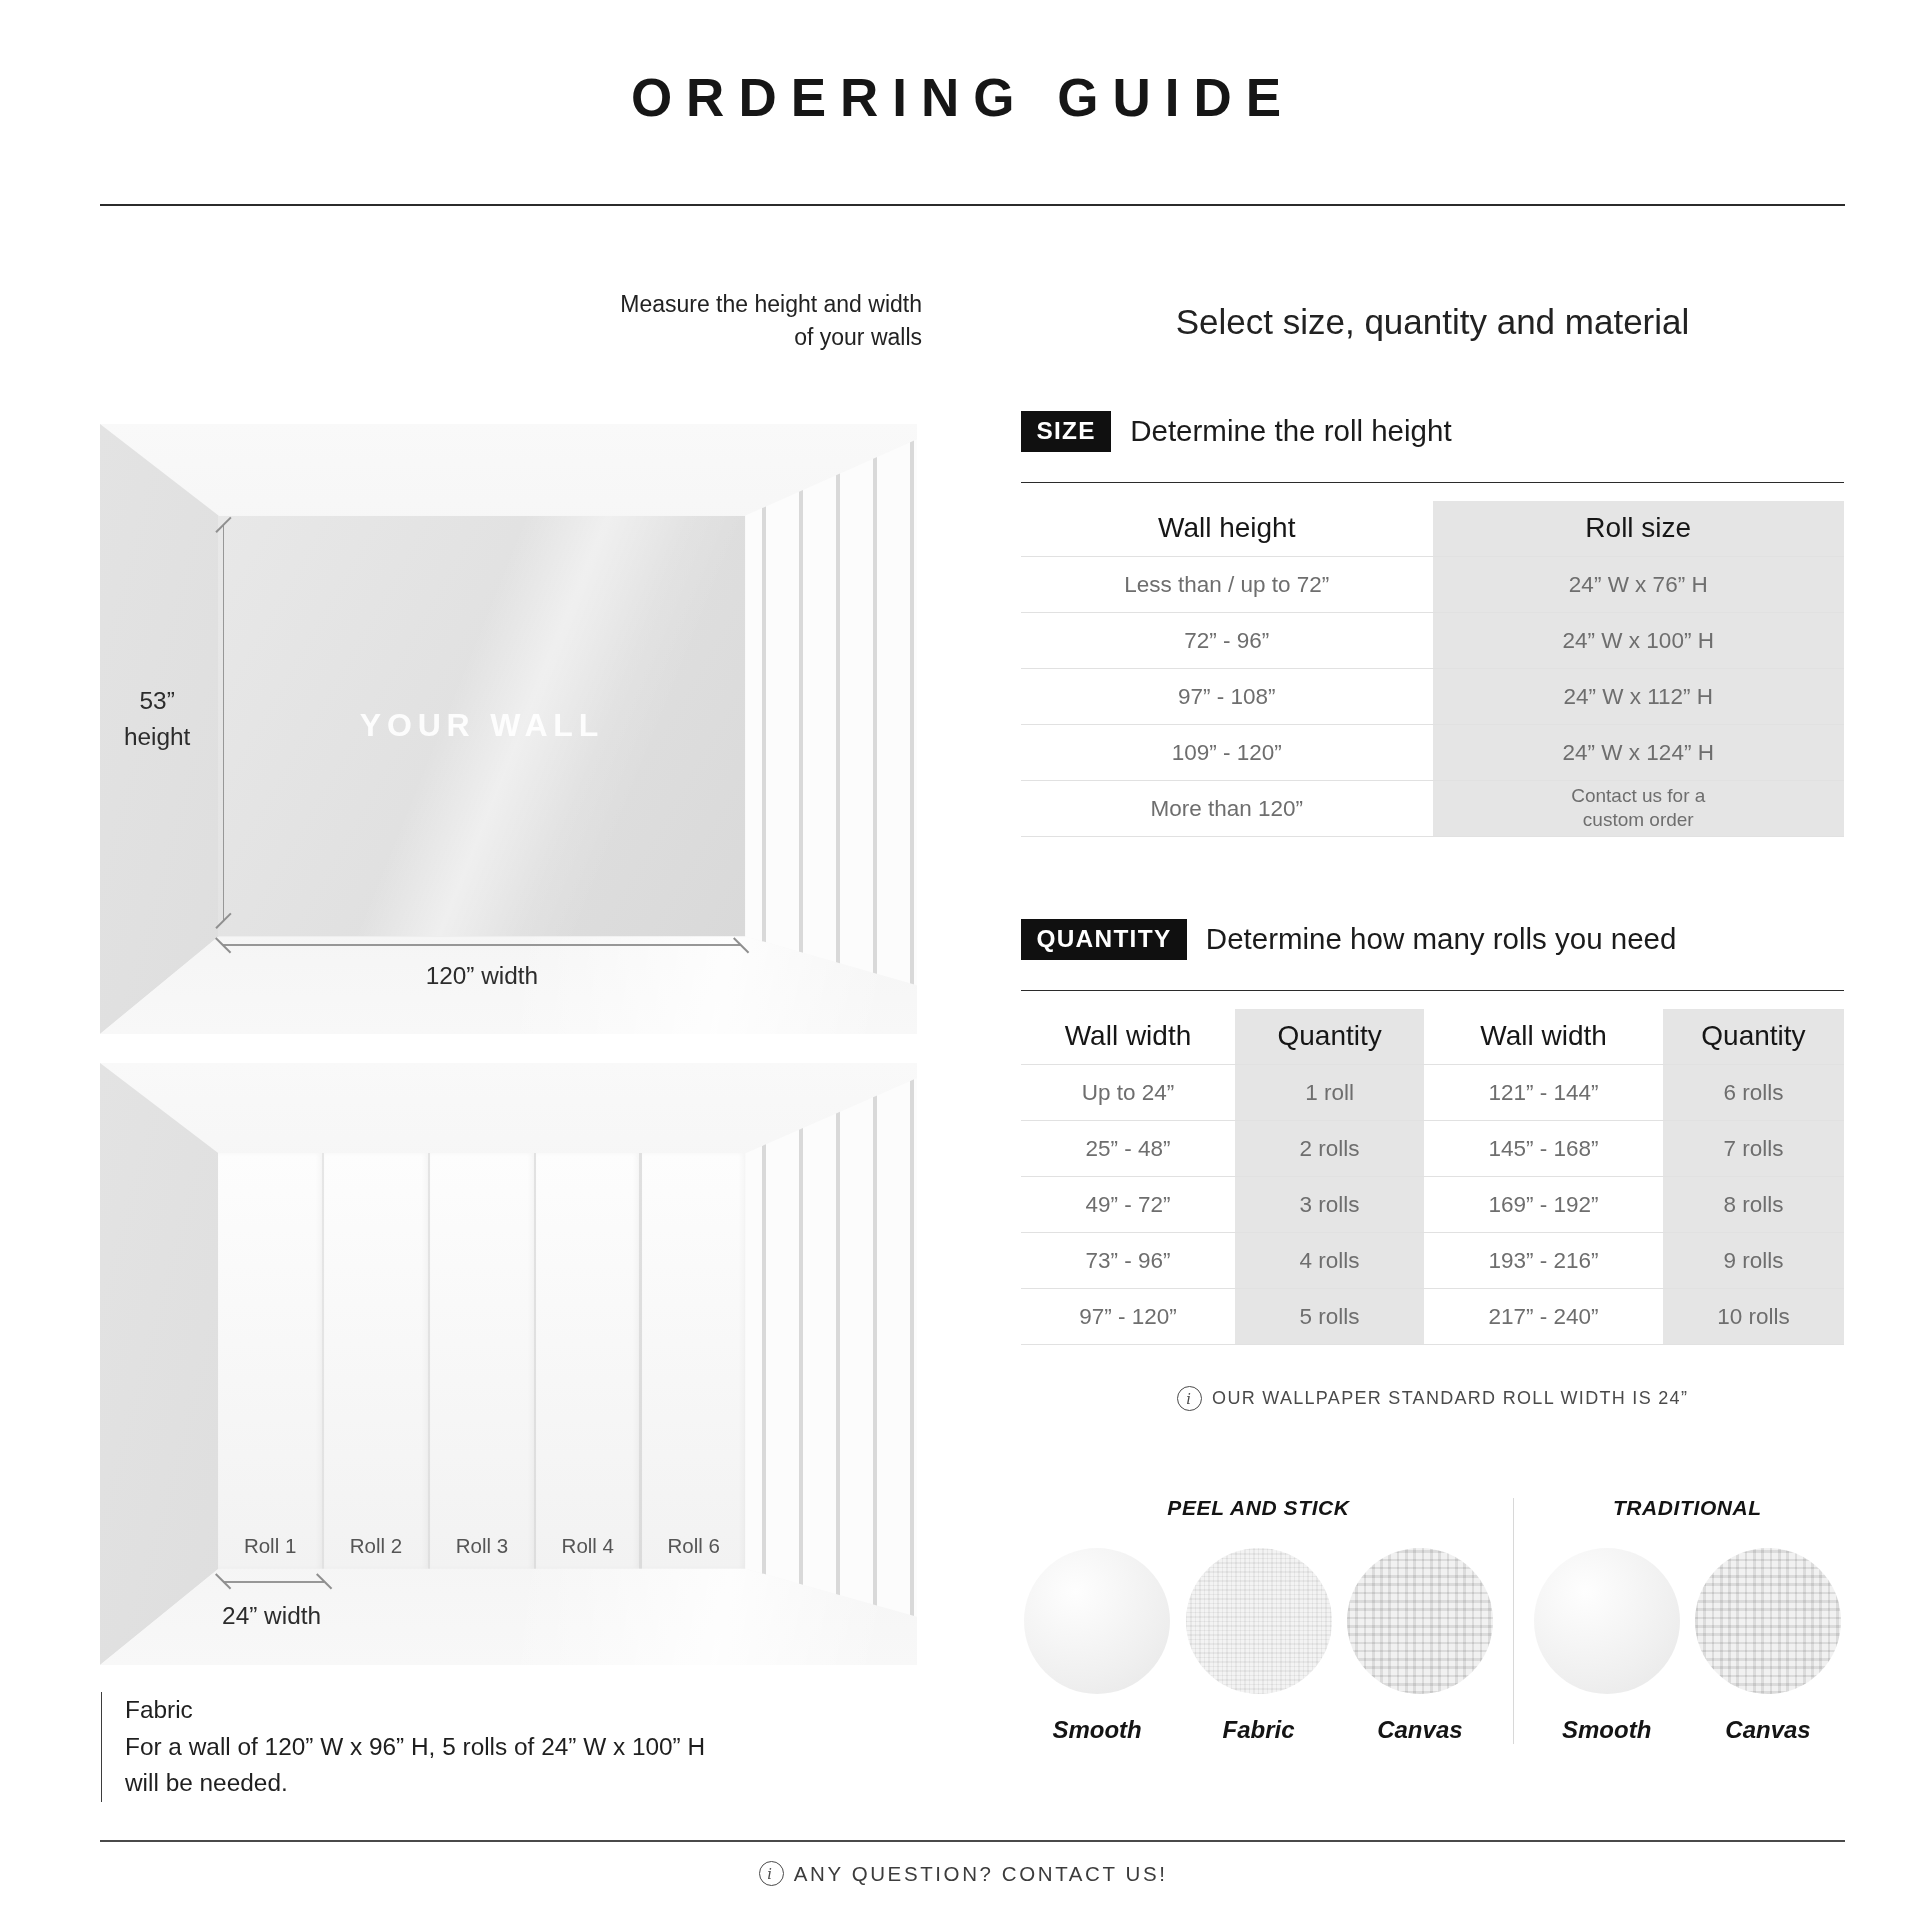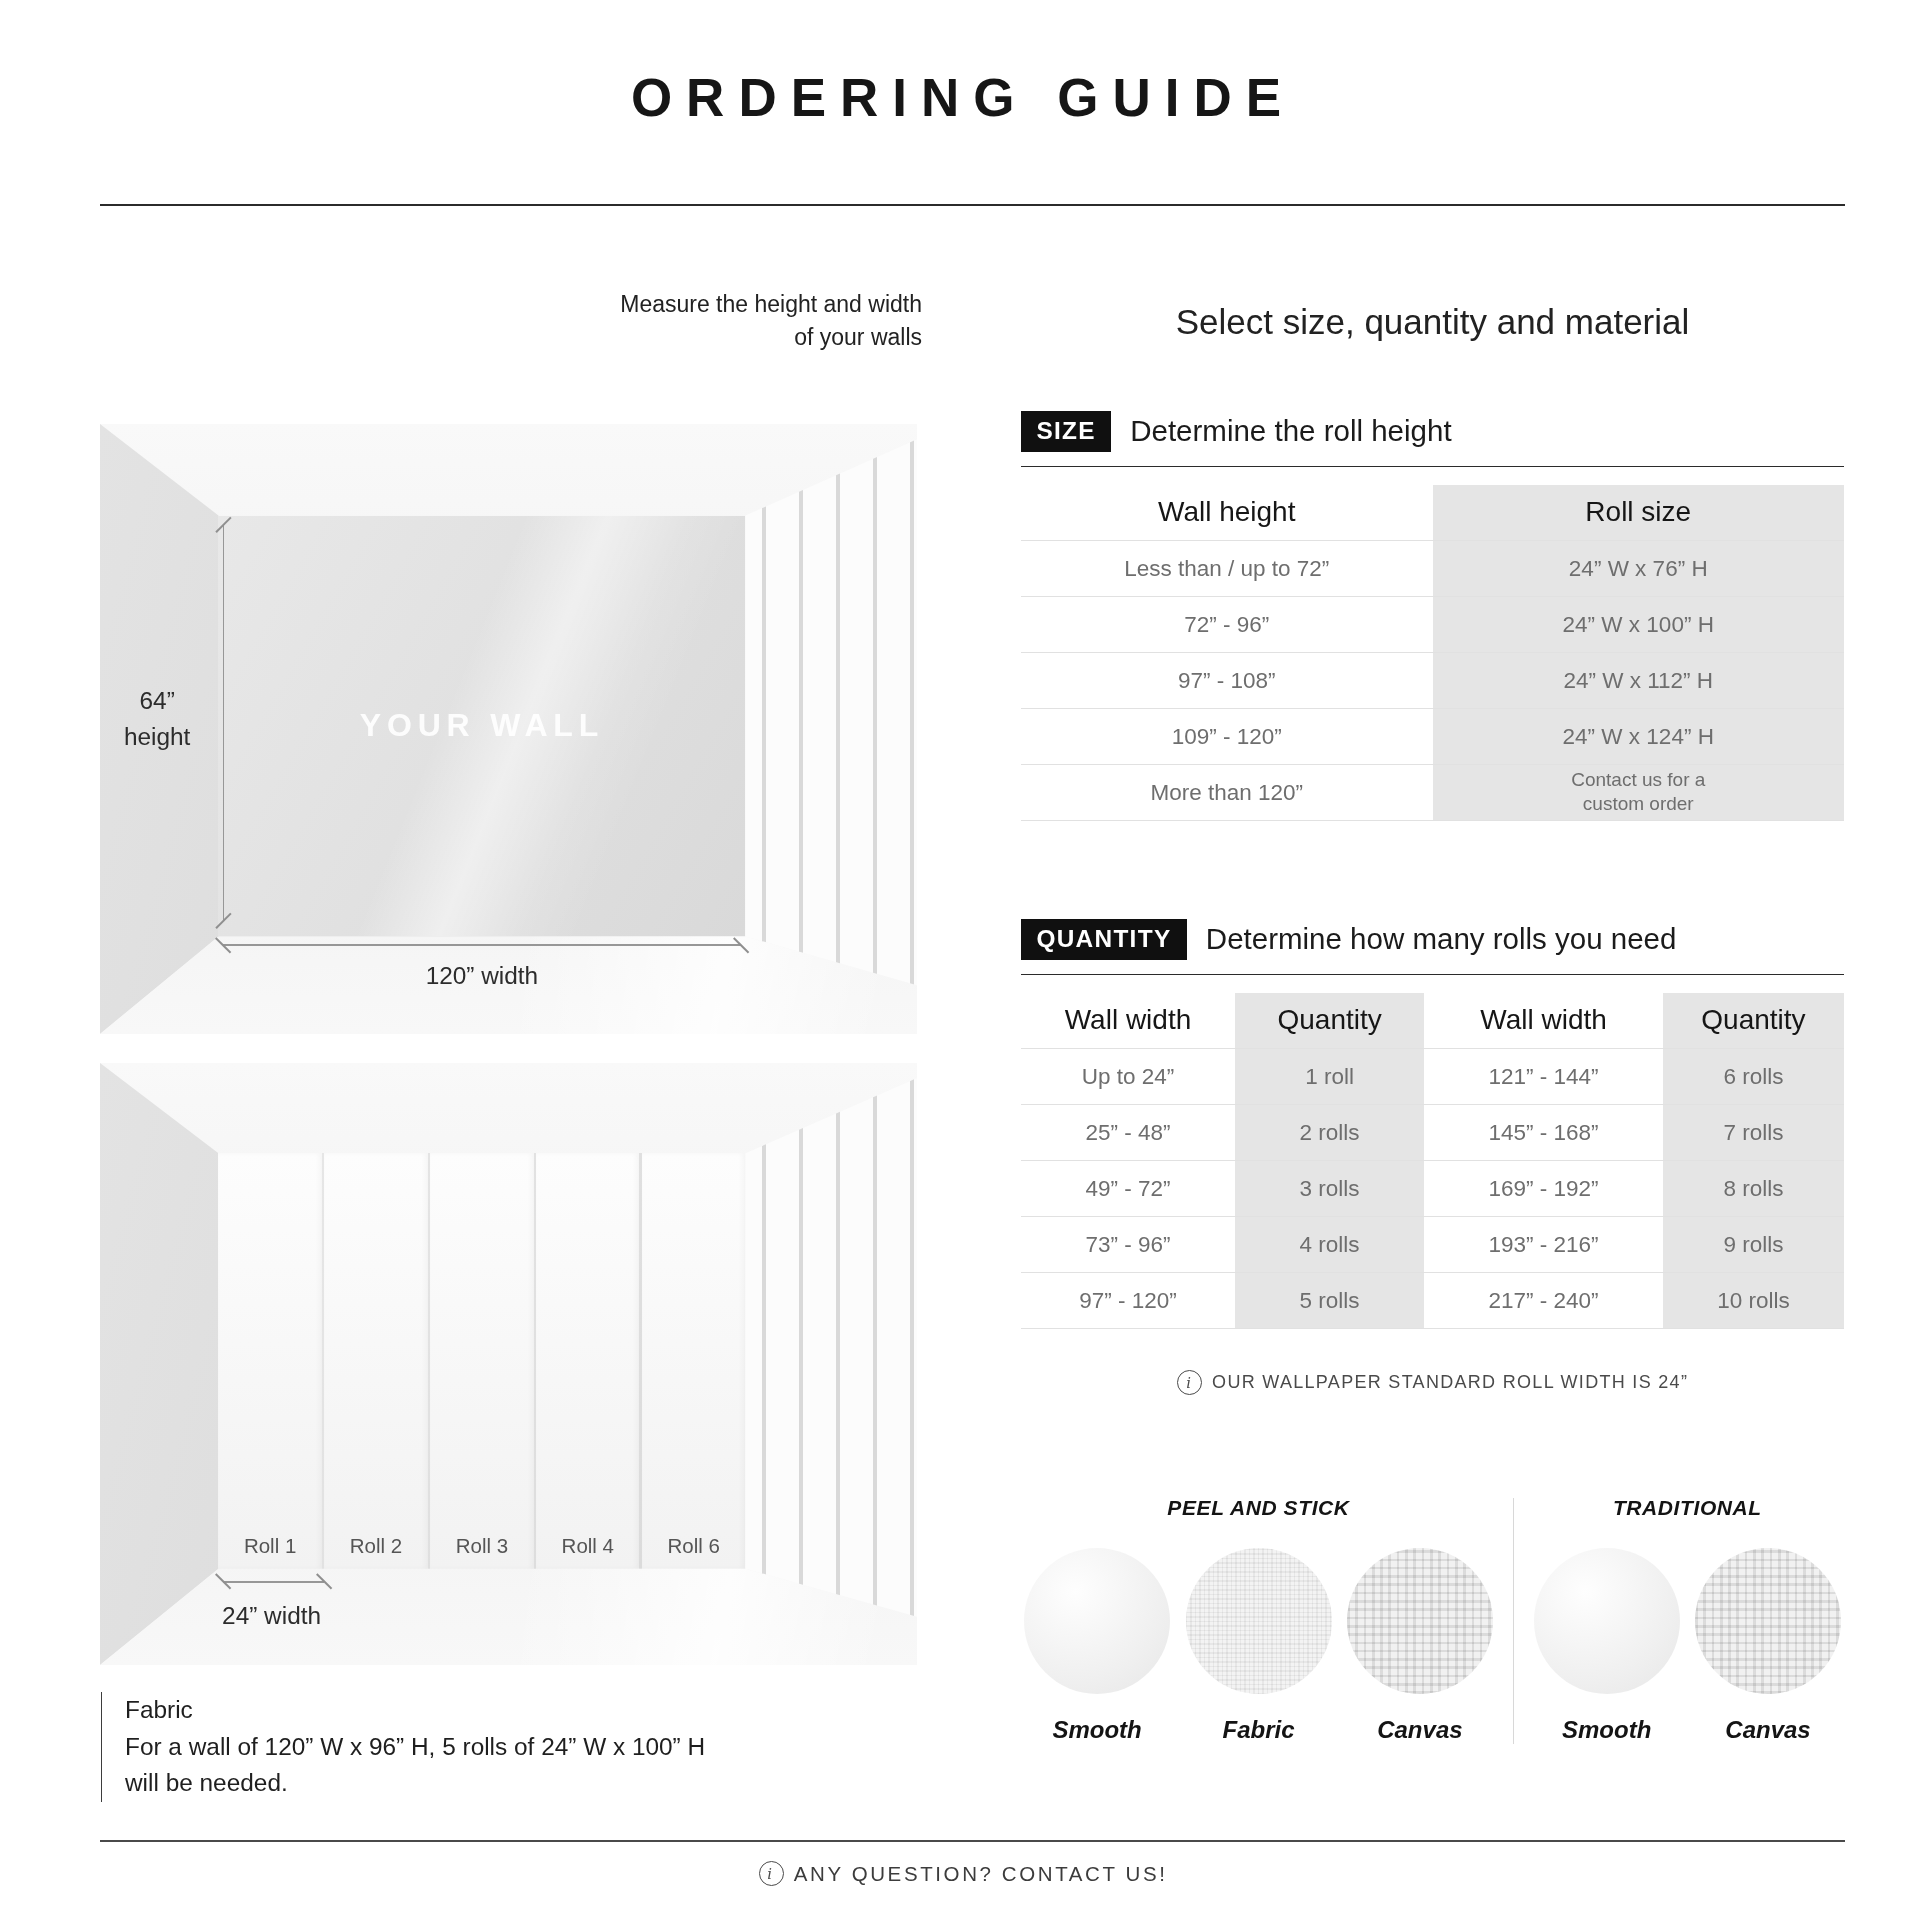--- a/index.html
+++ b/index.html
@@ -84,21 +84,21 @@
     border-left:1.9px solid #3d3d3d;padding-left:23px;
     font-size:24.4px;line-height:1.5;color:#1f1f1f;
   }
 
   
   .section{position:absolute;left:1021px;width:823px;}
   #sec-size{top:411px;}
   #sec-quantity{top:919px;}
   #sec-material{top:1470px;}
   .section-head{display:flex;align-items:center;gap:19px;
-    padding-bottom:14px;border-bottom:1.9px solid #2b2b2b;}
+    padding-bottom:30px;border-bottom:1.9px solid #2b2b2b;}
   .badge{background:#101010;color:#fff;font-weight:bold;font-size:24.4px;
     letter-spacing:1.3px;padding:6.4px 15.4px;}
   .section-title{font-size:29.5px;color:#1b1b1b;}
 
   
   .tbl{margin-top:18px;}
   .trow{display:flex;align-items:stretch;border-bottom:1.3px solid #e1e1e1;}
   .tc{display:flex;align-items:center;justify-content:center;text-align:center;
     font-size:22.5px;color:#6e6e6e;min-height:55px;white-space:pre-line;line-height:1.3;}
   .thead .tc{font-size:28px;font-weight:normal;color:#161616;}
@@ -168,21 +168,21 @@
   <div class="your-wall">YOUR WALL</div>
   <div class="measure measure-v">
     <span class="tick tick-h v-top"></span>
     <span class="tick tick-h v-bot"></span>
   </div>
   <div class="measure measure-h">
     <span class="tick tick-v h-left"></span>
     <span class="tick tick-v h-right"></span>
   </div>
   <div class="dim-label height-label">
-    <div>64”</div>
+    <div>53”</div>
     <div>height</div>
   </div>
   <div class="dim-label width-label">120” width</div>
 </div>
 
 <div class="room" id="room2">
   <div class="r-ceiling"></div>
   <div class="r-leftwall"></div>
   <div class="r-backwall"></div>
   <div class="rolls">

